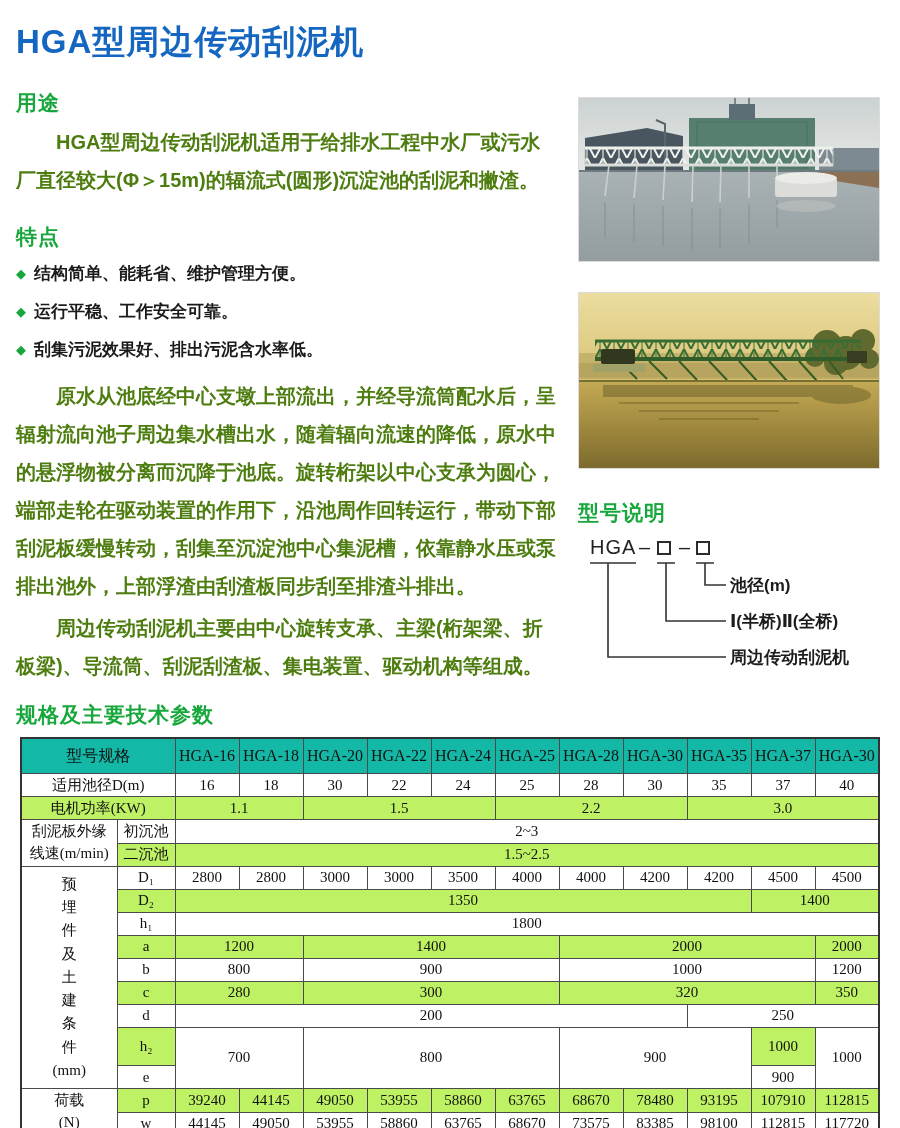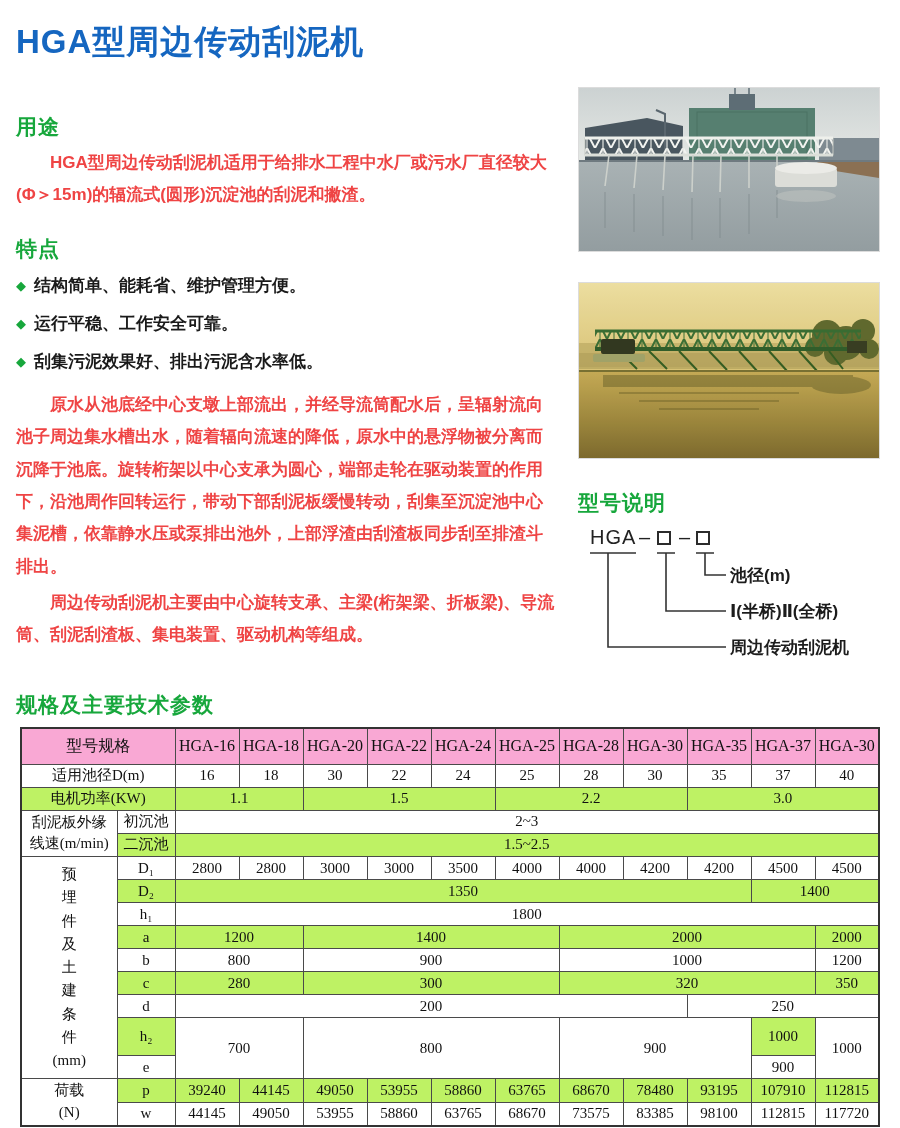--- a/index.html
+++ b/index.html
@@ -10,33 +10,33 @@
     color:#1a1a1a;
   }
   .page { width:900px; height:1016px; padding:8px 20px 0 16px; }
 
   h1.page-title {
     margin:12px 0 8px 0;
     font-size:33px; font-weight:bold; letter-spacing:1px;
     color:#1566c0;
   }
 
-  .columns { display:flex; gap:20px; align-items:center; }
+  .columns { display:flex; gap:20px; align-items:flex-end; }
   .left-col  { width:542px; flex:none; }
   .right-col { width:302px; flex:none; padding-top:14px; }
 
   h2.green-heading {
     color:#17a73c; font-size:21px; font-weight:bold;
     letter-spacing:1px; margin:16px 0 6px 0;
   }
   h2.mt { margin-top:24px; }
 
   p.body-text {
-    font-size:17px; font-weight:600; line-height:1.9;
-    margin:4px 0 0 0; text-indent:2em; color:#ef4444;
+    font-size:20px; font-weight:600; line-height:1.9;
+    margin:4px 0 0 0; text-indent:2em; color:#4d7c0f;
   }
 
   ul.features-list { list-style:none; margin:12px 0 0 0; padding:0; }
   ul.features-list li {
     display:flex; align-items:baseline; gap:8px;
     font-size:17px; font-weight:600; margin:0 0 15px 0; line-height:1.35;
   }
   .diamond { color:#17a73c; font-size:13px; flex:none; transform:translateY(-1px); }
 
   figure.photo { margin:0 0 30px 0; width:302px; border:1px solid #dcdcdc; line-height:0; }
@@ -67,21 +67,21 @@
     width:860px; margin:8px 0 0 4px;
     font-family:"Liberation Serif","DejaVu Serif",serif;
     border:2px solid #333;
   }
   .spec-table th, .spec-table td {
     border:1px solid #4a4a4a; text-align:center; vertical-align:middle;
     padding:1px 0; font-size:15px; height:23px; color:#111;
     overflow:hidden;
   }
   .spec-table th {
-    background:#f9a8d4; font-weight:normal; font-size:16px; height:36px;
+    background:#14b8a6; font-weight:normal; font-size:16px; height:36px;
   }
   .spec-table tr.band-w td { background:#ffffff; }
   .spec-table tr.band-b td { background:#bef264; }
   .spec-table td.white { background:#ffffff !important; }
   .spec-table td.outer { background:#ffffff !important; white-space:pre-line; line-height:1.45; }
   .spec-table td.vert  { line-height:1.55; padding:6px 0; }
 </style>
 </head>
 <body>
 

